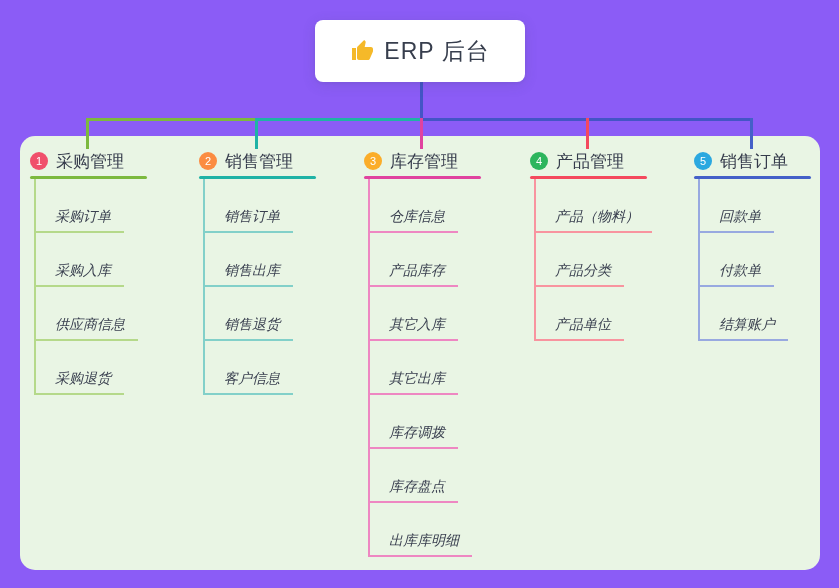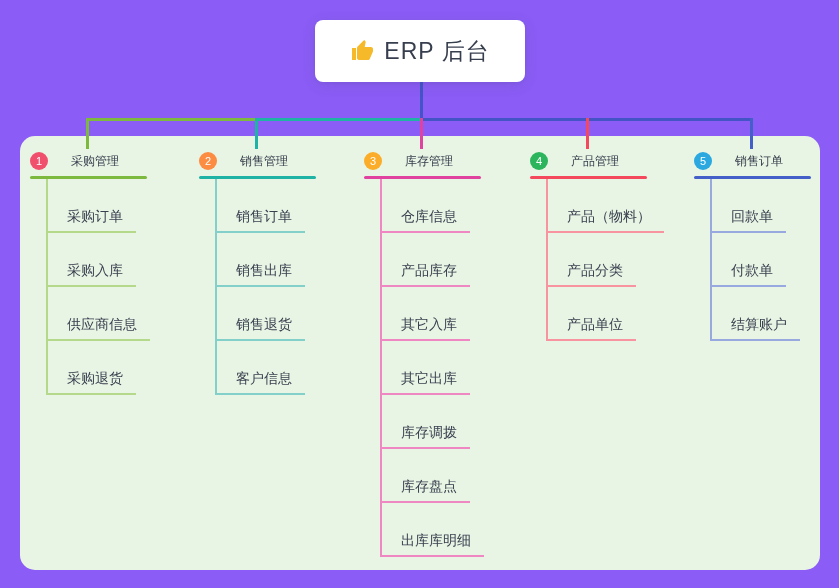--- a/index.html
+++ b/index.html
@@ -63,35 +63,35 @@
     width: 18px; height: 18px;
     border-radius: 50%;
     color: #ffffff;
     font-size: 11px;
     line-height: 18px;
     text-align: center;
     margin-right: 8px;
     flex: 0 0 auto;
   }
   .btitle {
-    font-size: 12px;
+    font-size: 17px;
     color: #353b4b;
     white-space: nowrap;
-    margin-left: 15px;
   }
   .bline {
     width: 117px;
     height: 3px;
     margin-top: 2px;
     border-radius: 2px;
   }
   ul.children {
     list-style: none;
-    margin-left: 16px;
+    margin-left: 4px;
     border-left: 2px solid;
+    font-style: italic;
   }
   ul.children li {
     height: 54px;
     display: flex;
     align-items: flex-end;
   }
   .clabel {
     display: inline-block;
     padding: 0 13px 5px 19px;
     border-bottom: 2px solid;

